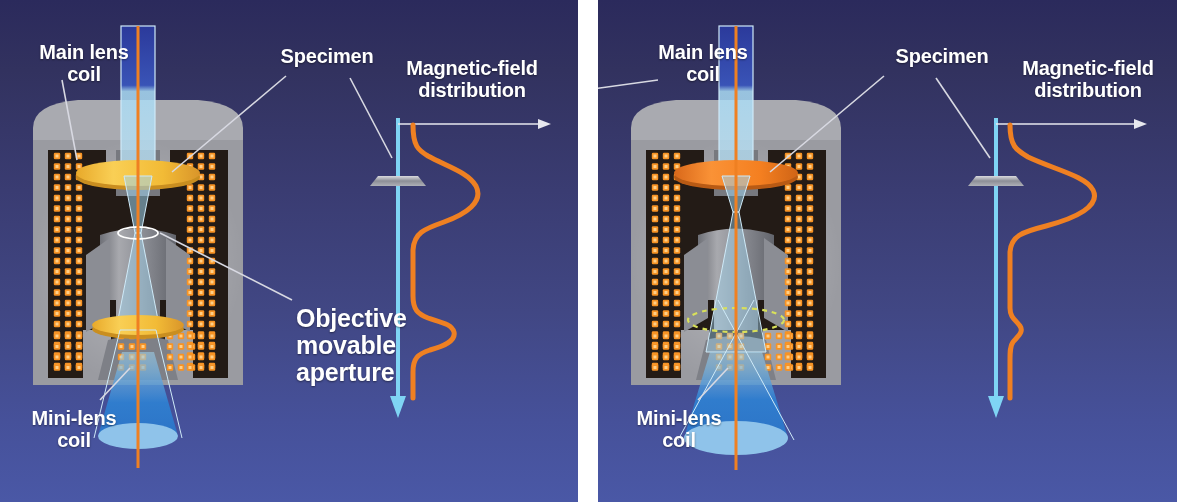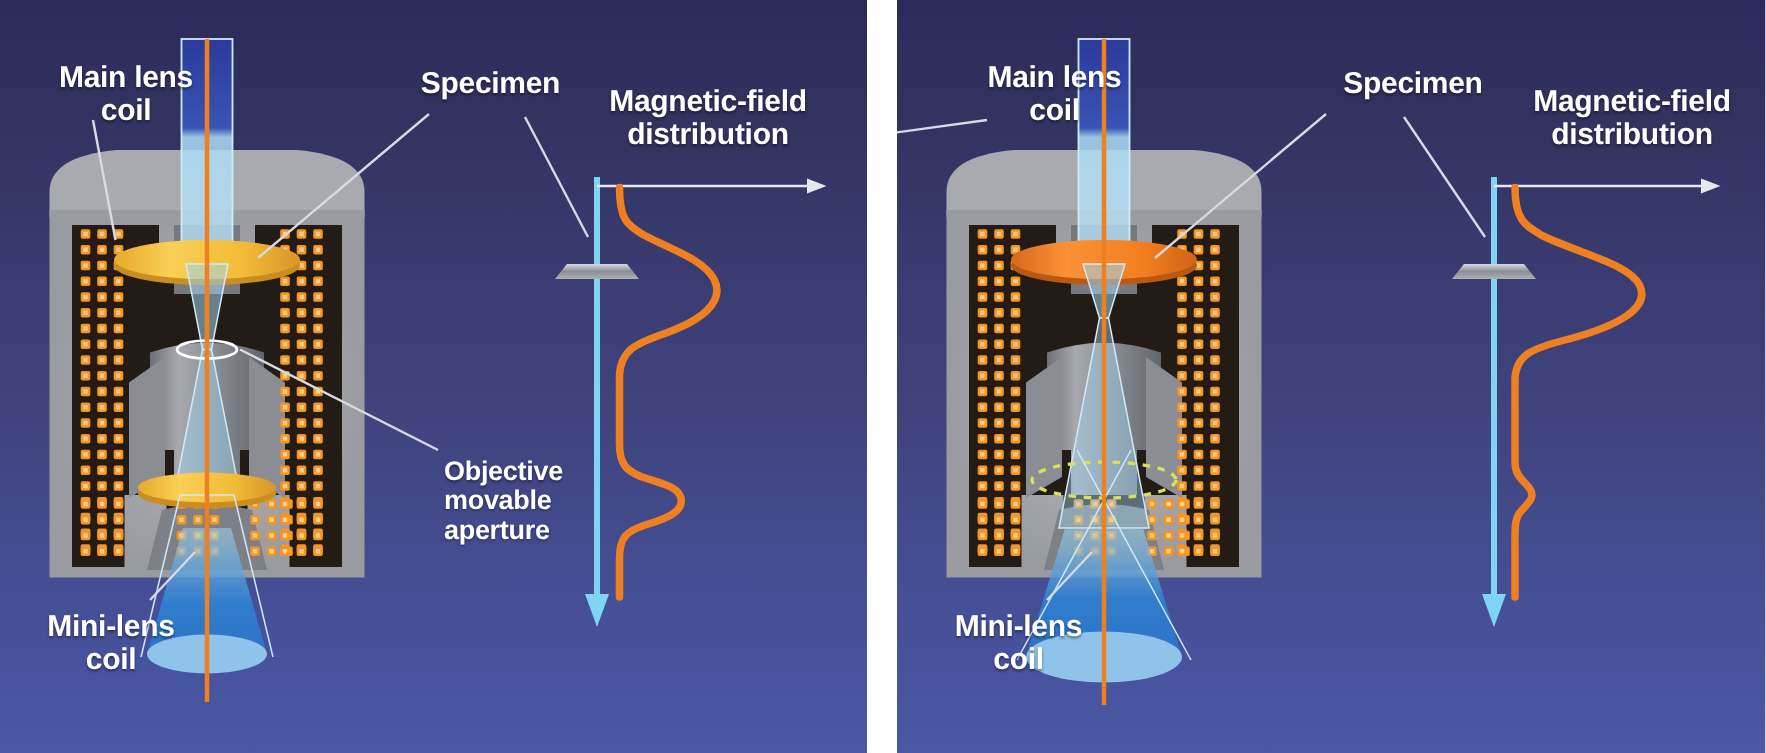--- a/index.html
+++ b/index.html
@@ -33,21 +33,21 @@
     position: absolute;
     color: #ffffff;
     font-weight: bold;
     font-size: 20px;
     line-height: 1.08;
     text-align: center;
     white-space: pre-line;
     letter-spacing: -0.2px;
     text-shadow: 0 1px 2px rgba(0,0,0,0.45);
   }
-  .lbl.small { font-size: 18px; }
+  .lbl.small { font-size: 25px; }
 </style>
 </head>
 <body>
 
 <div id="root">
 
   <div class="panel panel-left">
     <svg class="svgwrap" viewBox="0 0 578 502" preserveAspectRatio="none">
       <defs>
         <linearGradient id="lbeamTop" x1="0" y1="0" x2="0" y2="1">

